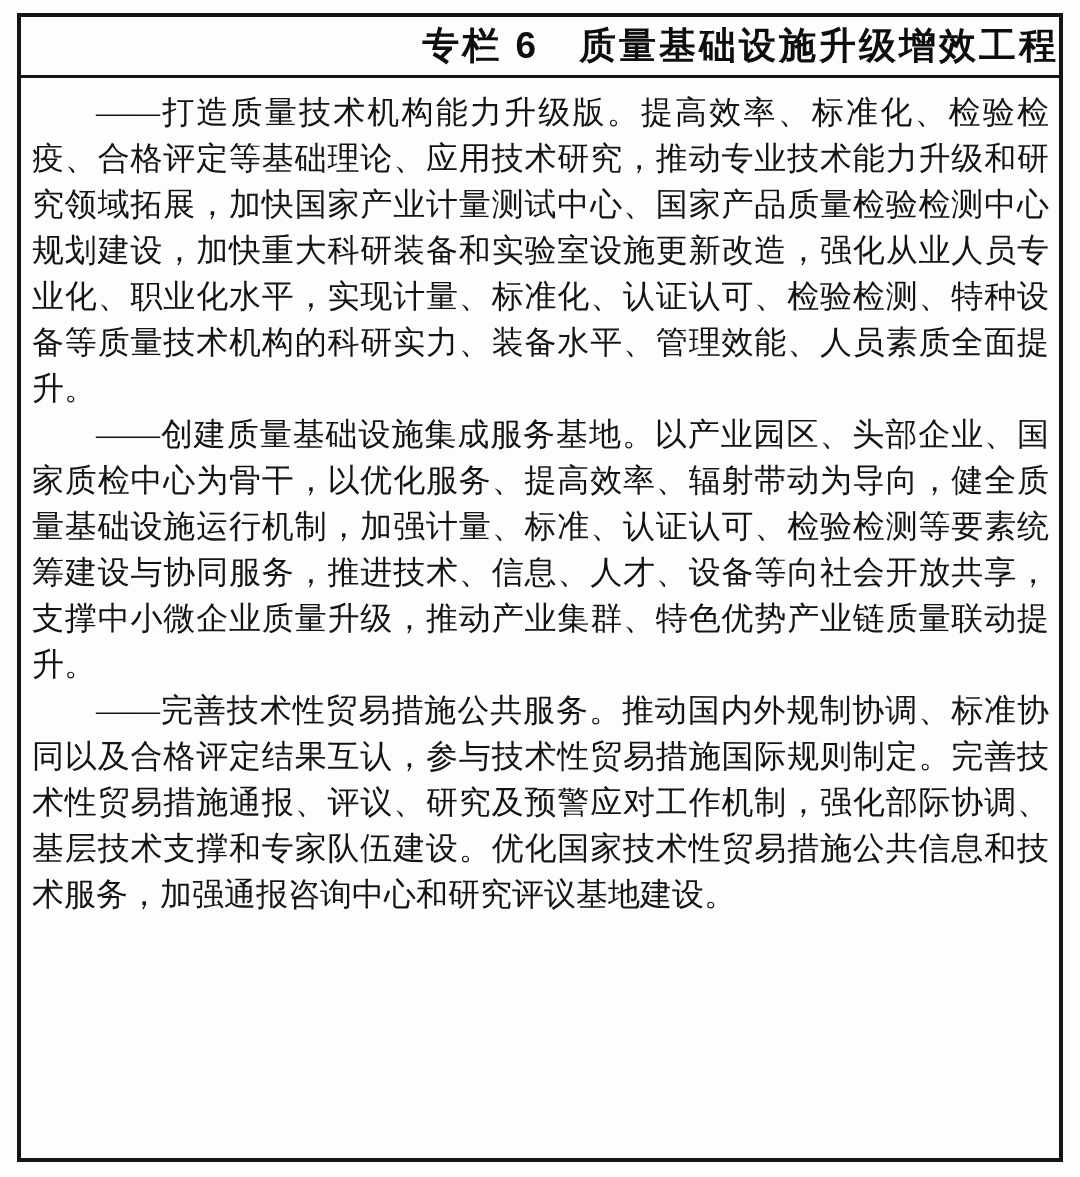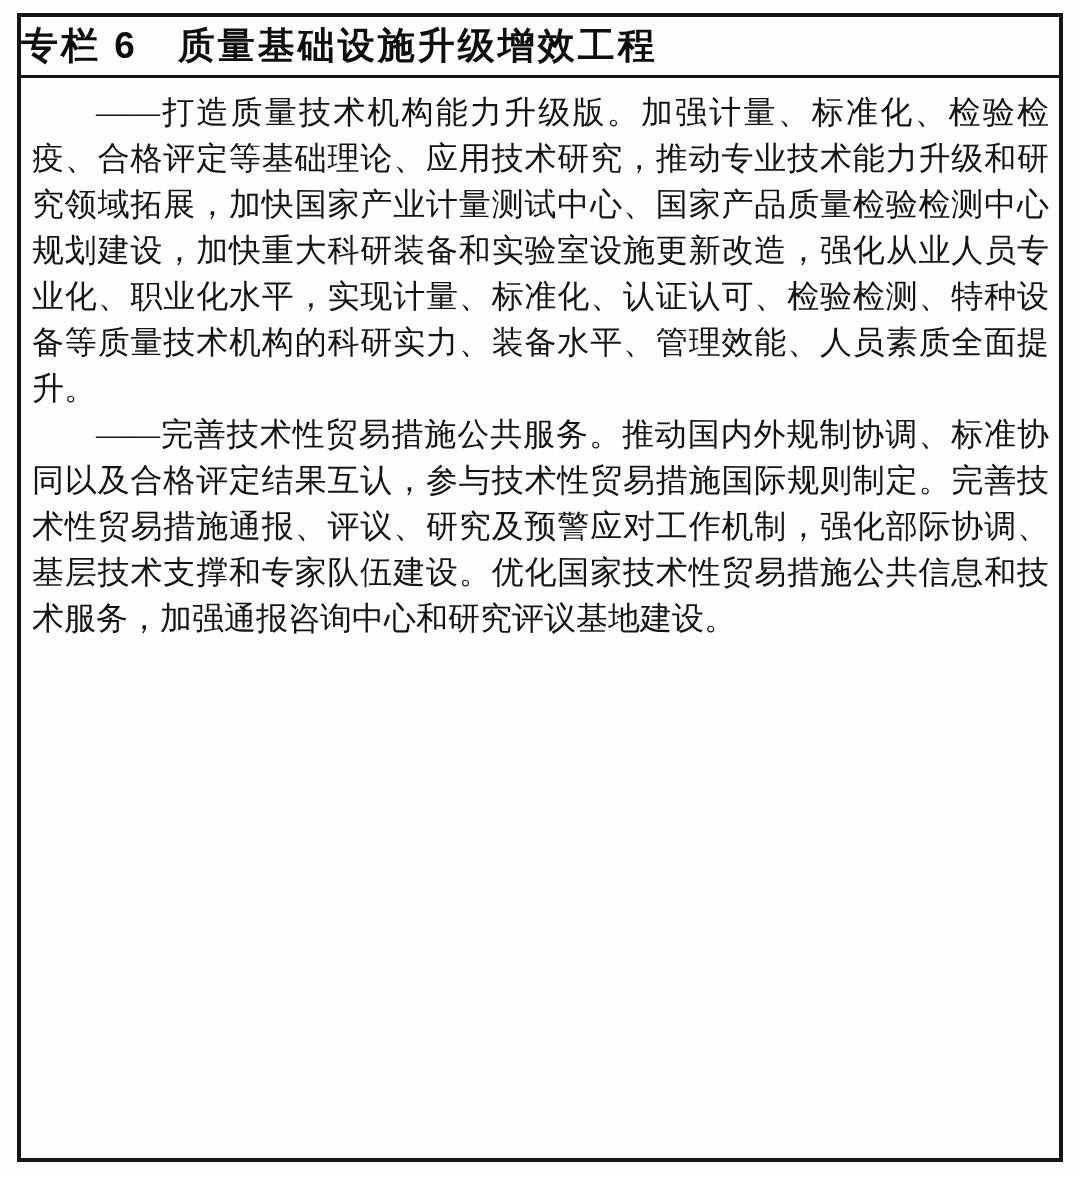--- a/index.html
+++ b/index.html
@@ -20,21 +20,21 @@
     box-sizing: border-box;
     width: 100%;
     height: 100%;
     border: 4px solid #151515;
     background: #fdfdfc;
     display: flex;
     flex-direction: column;
   }
   .panel-title {
     flex: 0 0 auto;
-    text-align: left;
+    text-align: right;
     font-family: "Liberation Sans", "DejaVu Sans", sans-serif;
     font-weight: bold;
     font-size: 37px;
     line-height: 58px;
     letter-spacing: 3px;
     border-bottom: 3px solid #151515;
     color: #0e0e0e;
   }
   .panel-body {
     flex: 1 1 auto;
@@ -54,17 +54,18 @@
     word-break: break-all;
   }
 </style>
 </head>
 <body>
 
 <div class="page">
   <div class="panel">
     <div class="panel-title">专栏 6　质量基础设施升级增效工程</div>
     <div class="panel-body">
-      <p>——打造质量技术机构能力升级版。加强计量、标准化、检验检疫、合格评定等基础理论、应用技术研究，推动专业技术能力升级和研究领域拓展，加快国家产业计量测试中心、国家产品质量检验检测中心规划建设，加快重大科研装备和实验室设施更新改造，强化从业人员专业化、职业化水平，实现计量、标准化、认证认可、检验检测、特种设备等质量技术机构的科研实力、装备水平、管理效能、人员素质全面提升。</p>
+      <p>——打造质量技术机构能力升级版。提高效率、标准化、检验检疫、合格评定等基础理论、应用技术研究，推动专业技术能力升级和研究领域拓展，加快国家产业计量测试中心、国家产品质量检验检测中心规划建设，加快重大科研装备和实验室设施更新改造，强化从业人员专业化、职业化水平，实现计量、标准化、认证认可、检验检测、特种设备等质量技术机构的科研实力、装备水平、管理效能、人员素质全面提升。</p>
+      <p>——创建质量基础设施集成服务基地。以产业园区、头部企业、国家质检中心为骨干，以优化服务、提高效率、辐射带动为导向，健全质量基础设施运行机制，加强计量、标准、认证认可、检验检测等要素统筹建设与协同服务，推进技术、信息、人才、设备等向社会开放共享，支撑中小微企业质量升级，推动产业集群、特色优势产业链质量联动提升。</p>
       <p>——完善技术性贸易措施公共服务。推动国内外规制协调、标准协同以及合格评定结果互认，参与技术性贸易措施国际规则制定。完善技术性贸易措施通报、评议、研究及预警应对工作机制，强化部际协调、基层技术支撑和专家队伍建设。优化国家技术性贸易措施公共信息和技术服务，加强通报咨询中心和研究评议基地建设。</p>
     </div>
   </div>
 </div>
 
 </body></html>

